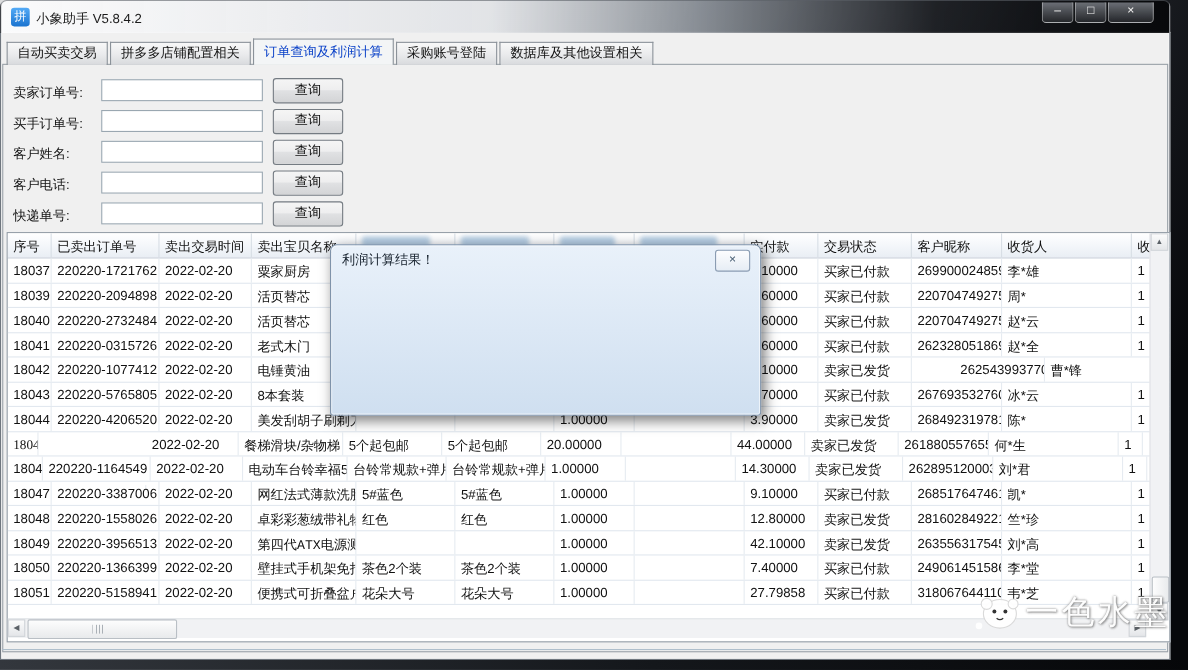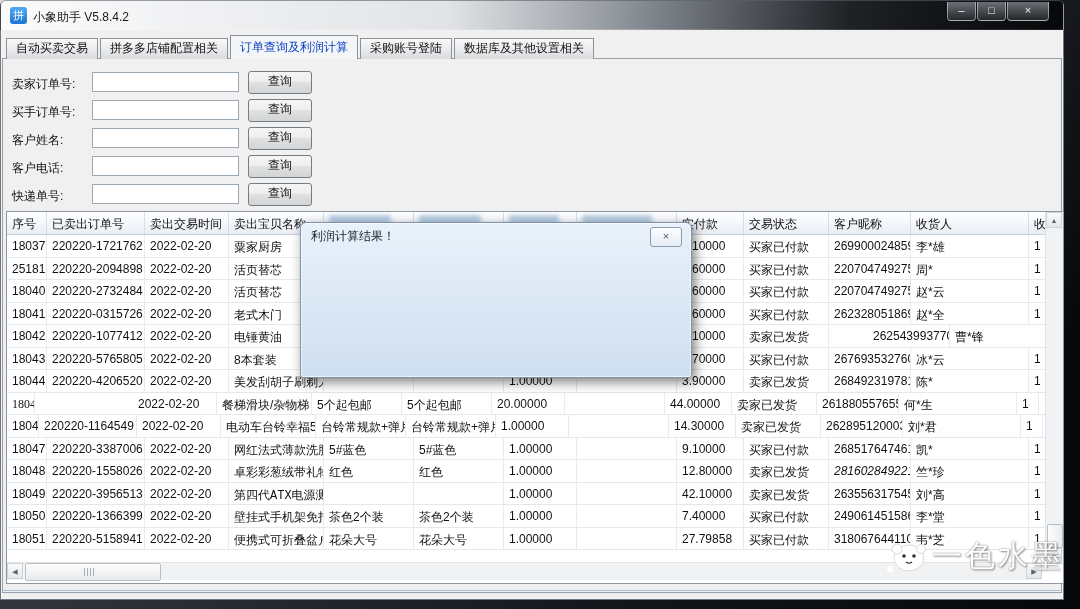--- a/index.html
+++ b/index.html
@@ -210,21 +210,21 @@
           <div class="cell" style="width: 90px;"></div>
           <div class="cell" style="width: 73px;"></div>
           <div class="cell" style="width: 100px;"></div>
           <div class="cell" style="width: 67px;">3.10000</div>
           <div class="cell" style="width: 85px;">买家已付款</div>
           <div class="cell" style="width: 82px;">269900024859</div>
           <div class="cell" style="width: 118px;">李*雄</div>
           <div class="cell" style="width: 22px;">1</div>
         </div>
         <div class="lv-row">
-          <div class="cell" style="width: 40px;">25181</div>
+          <div class="cell" style="width: 40px;">18039</div>
           <div class="cell" style="width: 98px;">220220-2094898</div>
           <div class="cell" style="width: 84px;">2022-02-20</div>
           <div class="cell" style="width: 95px;">活页替芯</div>
           <div class="cell" style="width: 90px;"></div>
           <div class="cell" style="width: 90px;"></div>
           <div class="cell" style="width: 73px;"></div>
           <div class="cell" style="width: 100px;"></div>
           <div class="cell" style="width: 67px;">0.60000</div>
           <div class="cell" style="width: 85px;">买家已付款</div>
           <div class="cell" style="width: 82px;">220704749275</div>
@@ -355,21 +355,21 @@
           <div class="cell" style="width: 40px;">18048</div>
           <div class="cell" style="width: 98px;">220220-1558026</div>
           <div class="cell" style="width: 84px;">2022-02-20</div>
           <div class="cell" style="width: 95px;">卓彩彩葱绒带礼物</div>
           <div class="cell" style="width: 90px;">红色</div>
           <div class="cell" style="width: 90px;">红色</div>
           <div class="cell" style="width: 73px;">1.00000</div>
           <div class="cell" style="width: 100px;"></div>
           <div class="cell" style="width: 67px;">12.80000</div>
           <div class="cell" style="width: 85px;">卖家已发货</div>
-          <div class="cell" style="width: 82px; font-style: italic;">281602849221</div>
+          <div class="cell" style="width: 82px;">281602849221</div>
           <div class="cell" style="width: 118px;">竺*珍</div>
           <div class="cell" style="width: 22px;">1</div>
         </div>
         <div class="lv-row">
           <div class="cell" style="width: 40px;">18049</div>
           <div class="cell" style="width: 98px;">220220-3956513</div>
           <div class="cell" style="width: 84px;">2022-02-20</div>
           <div class="cell" style="width: 95px; font-family: Liberation Mono, monospace;">第四代ATX电源测</div>
           <div class="cell" style="width: 90px;"></div>
           <div class="cell" style="width: 90px;"></div>

